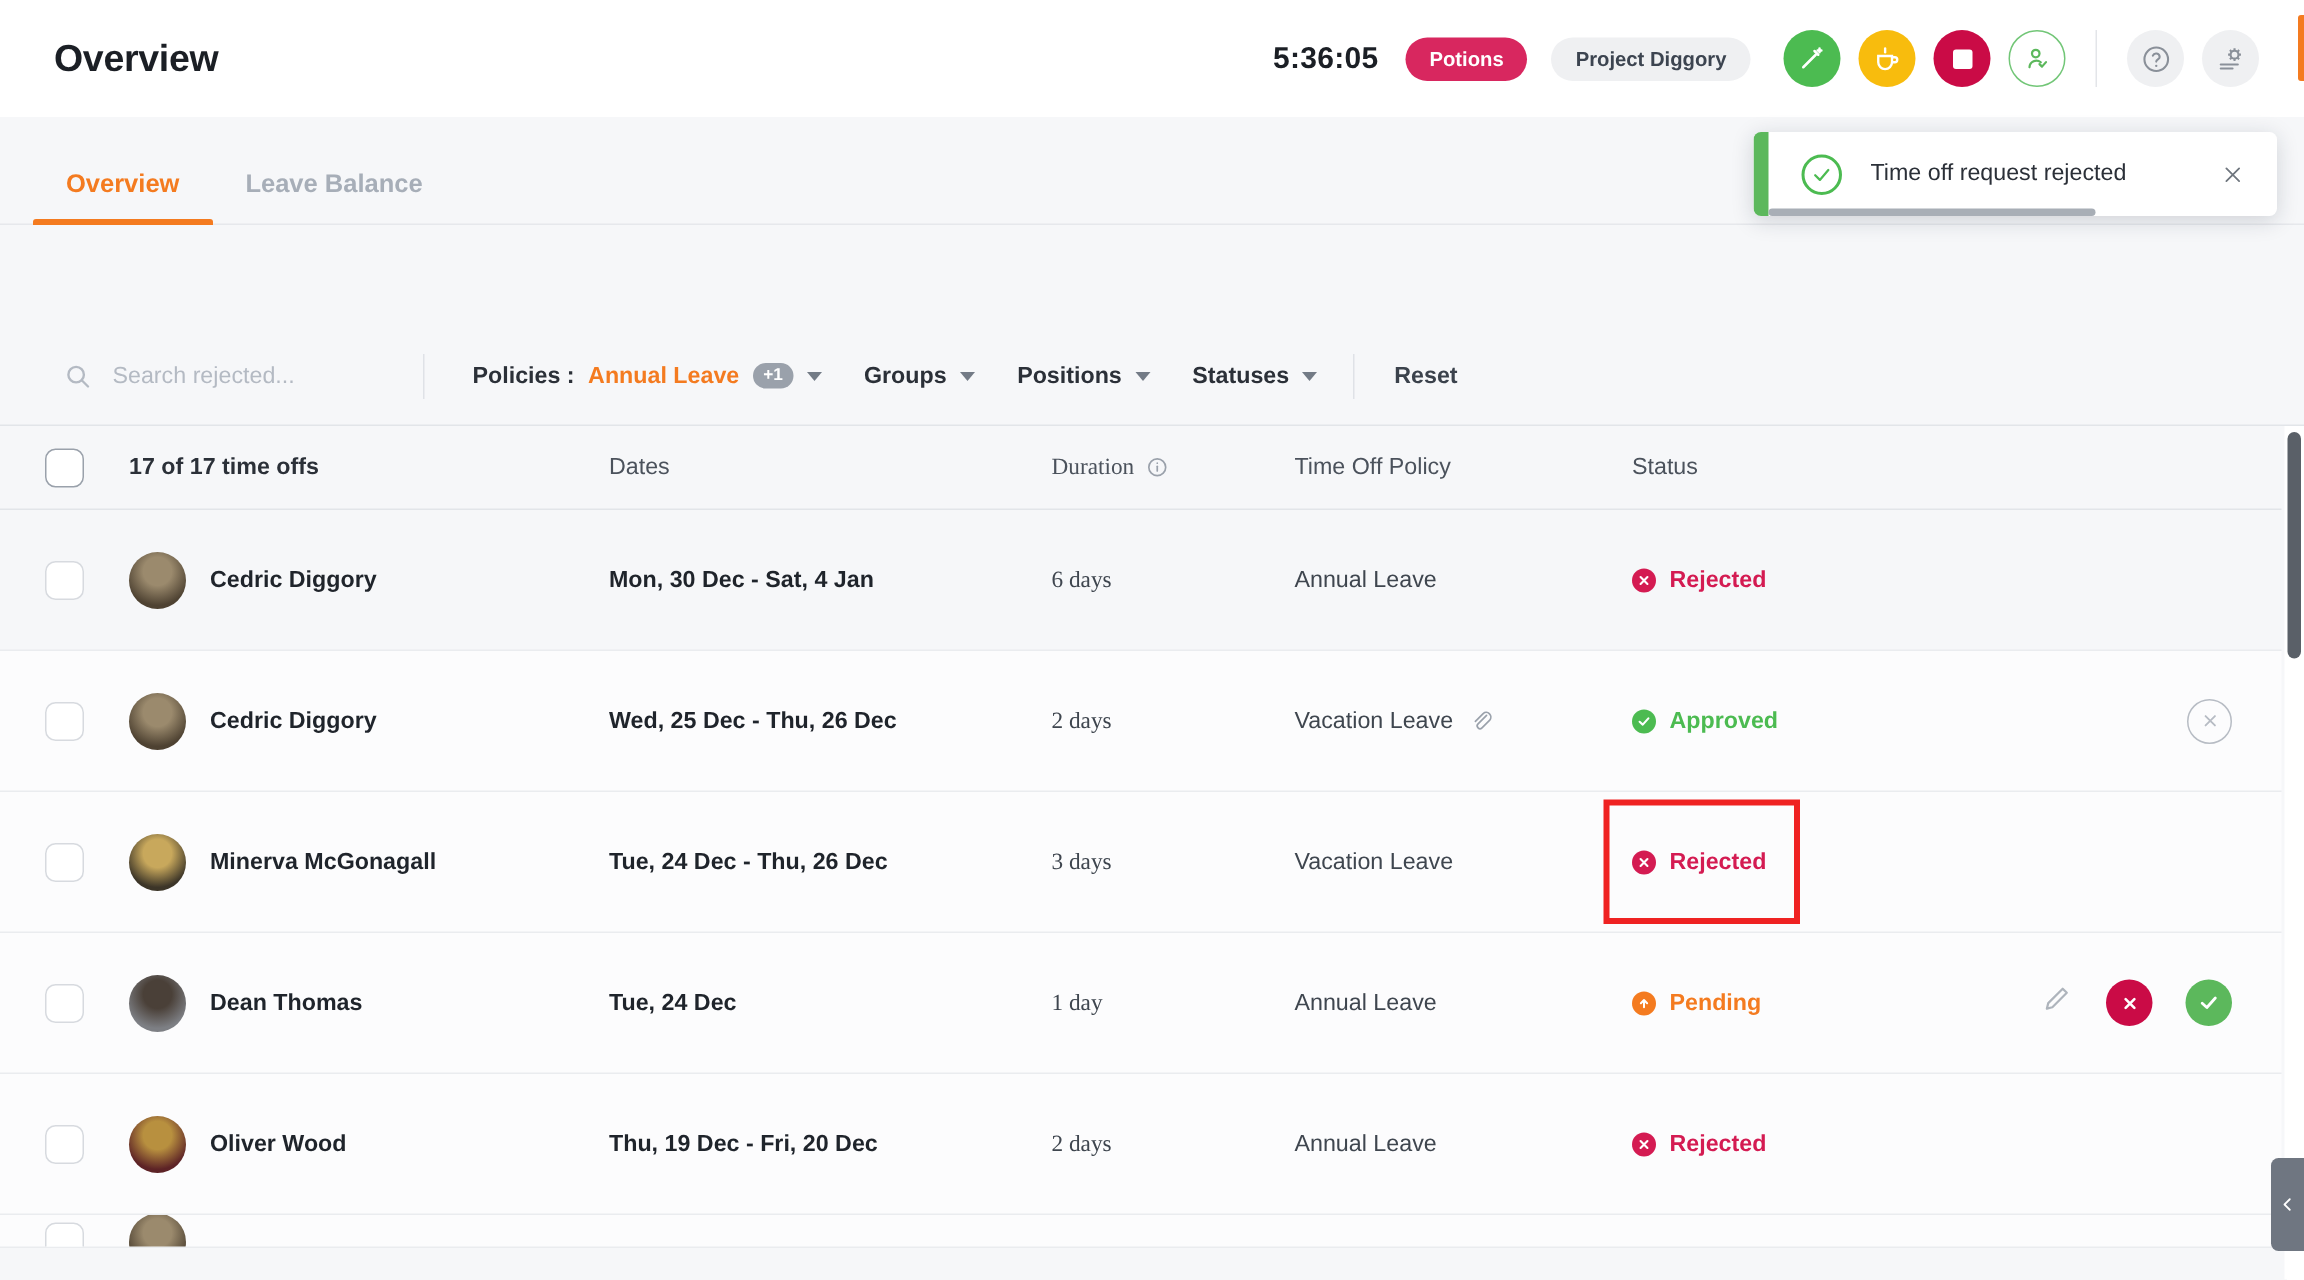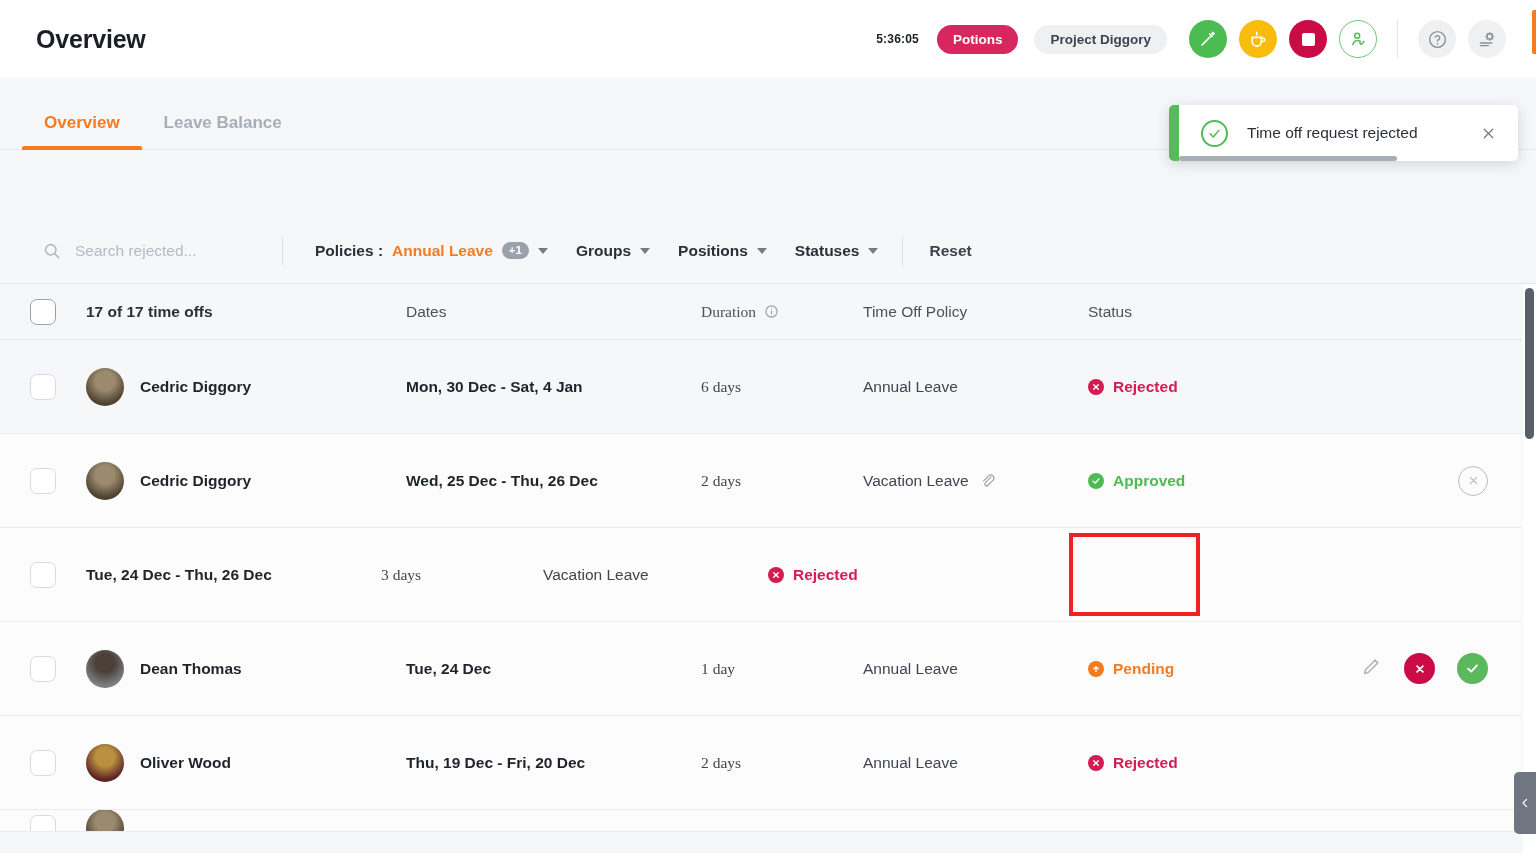--- a/index.html
+++ b/index.html
@@ -16,21 +16,21 @@
     position: absolute; left: 0; top: 0; width: 1536px; height: 78px;
     background: #ffffff; display: flex; align-items: center;
   }
   .page-title {
     margin-left: 36px; font-size: 25px; font-weight: bold; color: #1b1f25;
     letter-spacing: -0.2px;
   }
   .topbar-right {
     margin-left: auto; margin-right: 30px; display: flex; align-items: center; gap: 12px;
   }
-  .timer { font-size: 12px; font-weight: bold; color: #1b1f25; letter-spacing: .2px; }
+  .timer { font-size: 20px; font-weight: bold; color: #1b1f25; letter-spacing: .2px; }
   .pill {
     height: 29px; padding: 0 16px; border-radius: 15px;
     display: flex; align-items: center; justify-content: center;
     font-size: 13.5px; font-weight: bold; white-space: nowrap;
   }
   .pill-task { background: #d8275f; color: #ffffff; margin-left: 6px; }
   .pill-project { background: #eff0f2; color: #3c4450; margin-left: 4px; }
   .circ-btn {
     width: 38px; height: 38px; border-radius: 50%;
     display: flex; align-items: center; justify-content: center;
@@ -160,21 +160,21 @@
   .act-outline { border: 1.4px solid #b7bcc4; background: transparent; width: 30px; height: 30px; }
 
   
   .annot {
     position: absolute; left: 1069px; top: 533px; width: 131px; height: 83px;
     border: 4px solid #ef2222; pointer-events: none; z-index: 40;
   }
 
   
   .toast {
-    position: absolute; right: 18px; top: 105px; width: 349px; height: 56px;
+    position: absolute; right: 18px; top: 88px; width: 349px; height: 56px;
     background: #ffffff; border-radius: 5px; overflow: hidden;
     box-shadow: 0 3px 14px rgba(25,35,55,.17);
     display: flex; align-items: center; z-index: 60;
   }
   .toast-bar { position: absolute; left: 0; top: 0; bottom: 0; width: 10px; background: #5cb85c; }
   .toast-check {
     margin-left: 32px; width: 27px; height: 27px; border-radius: 50%;
     border: 2px solid #4cbb51; display: flex; align-items: center; justify-content: center;
     flex: 0 0 auto;
   }
@@ -403,20 +403,24 @@
             <div class="act-circle act-outline">
               <svg width="15" height="15" viewBox="0 0 24 24" fill="none" stroke="#b7bcc4" stroke-width="2" stroke-linecap="round">
                 <path d="M7 7 L17 17 M17 7 L7 17"></path>
               </svg>
             </div>
           </div>
         </div>
         <div class="row">
           <div class="c-check">
             <div class="cbx"></div>
+          </div>
+          <div class="c-name">
+            <div class="avatar" style="background:radial-gradient(circle at 50% 34%, #c8a85c 0%, #c8a85c 30%, #3c3528 72%);"></div>
+            <span class="nm">Minerva McGonagall</span>
           </div>
           <div class="c-dates"><span class="dt">Tue, 24 Dec - Thu, 26 Dec</span></div>
           <div class="c-dur">
             <span class="du">3 days</span>
           </div>
           <div class="c-pol">
             <span class="po">Vacation Leave</span>
           </div>
           <div class="c-stat">
             <span class="status st-rejected">

